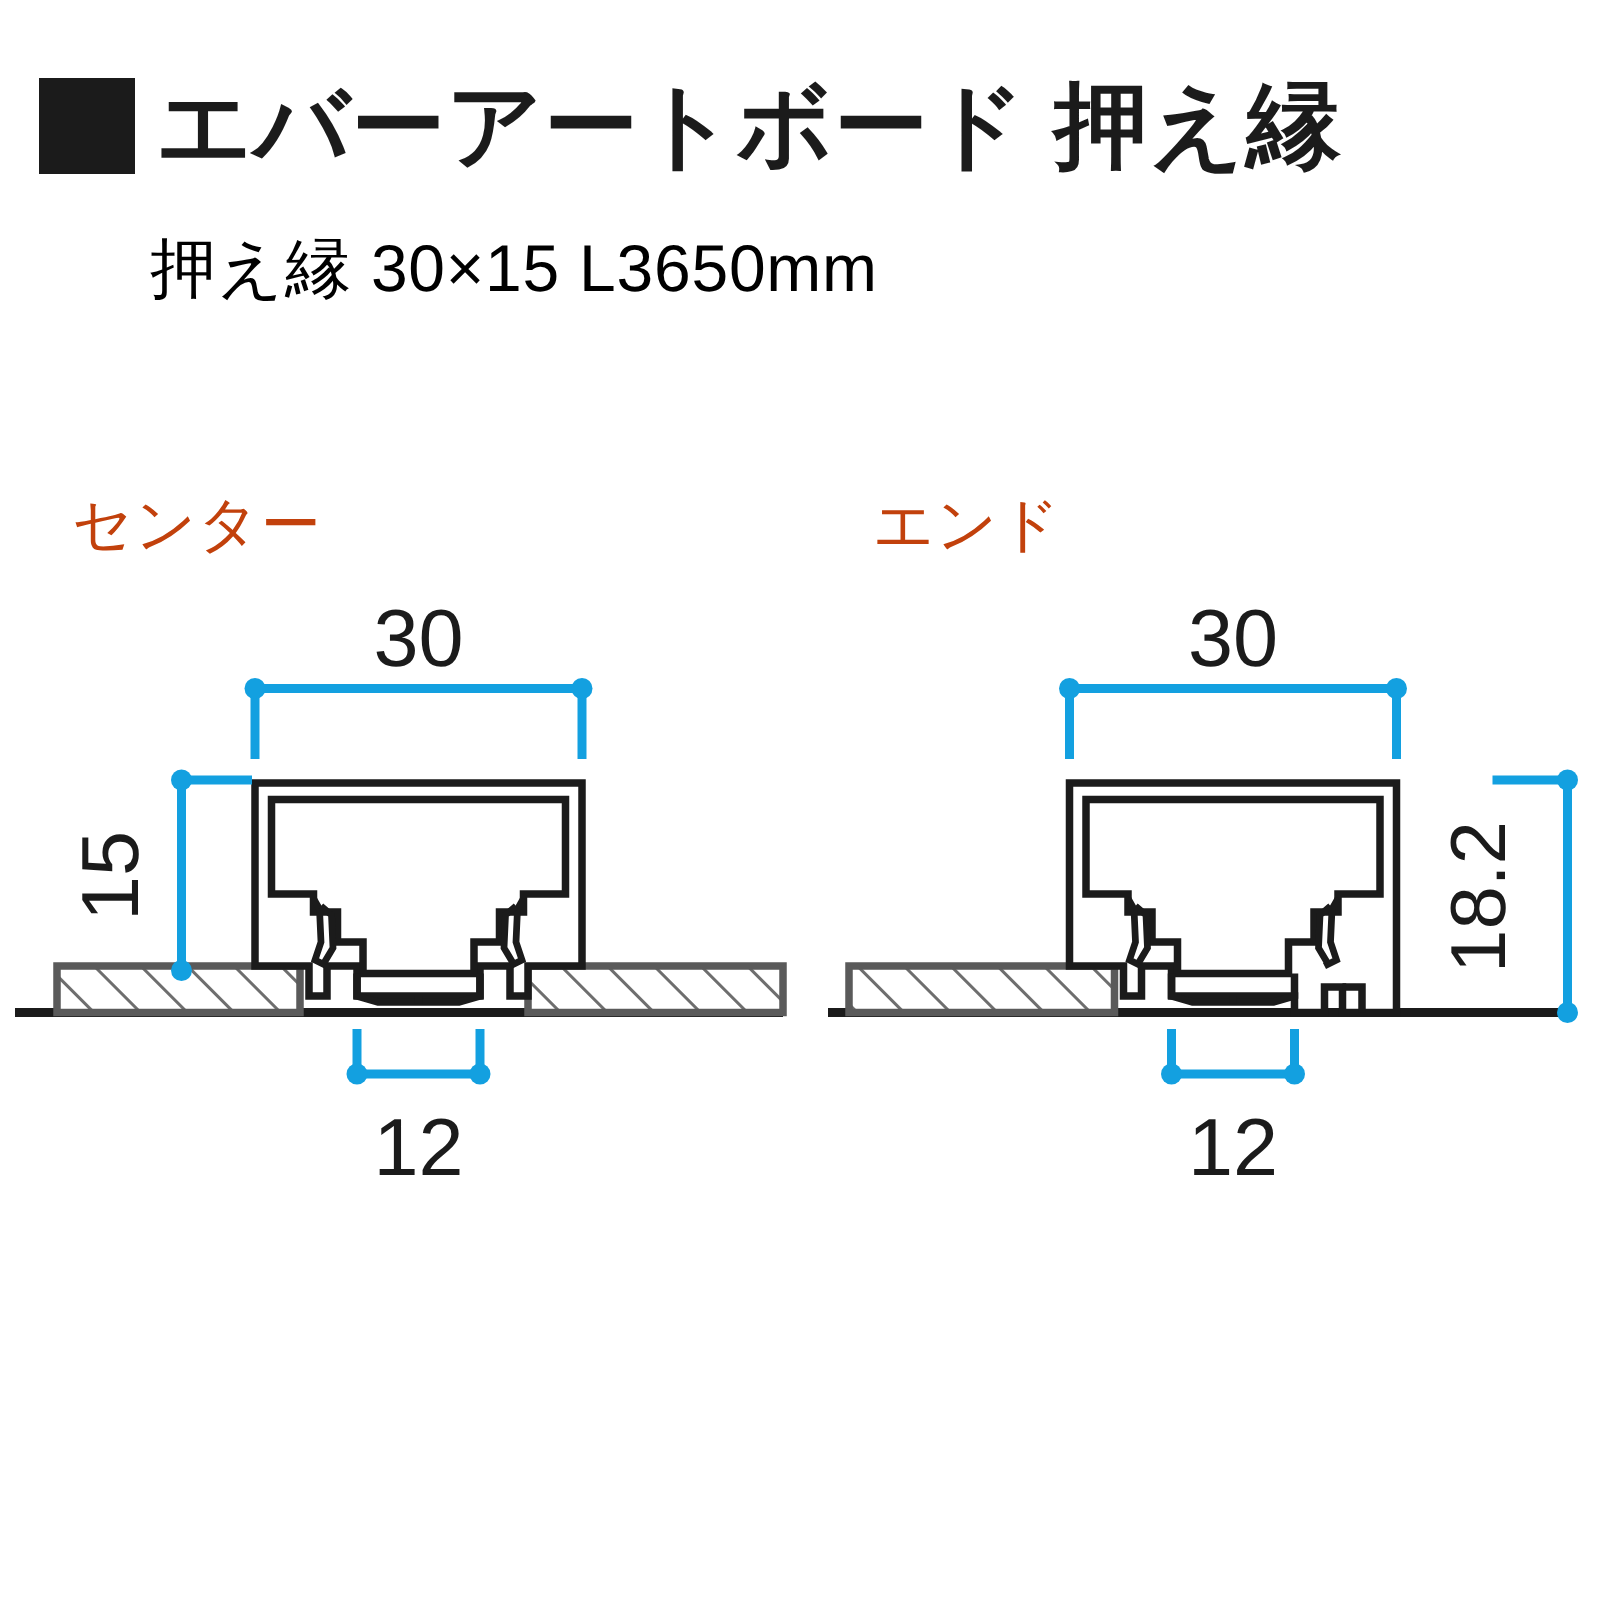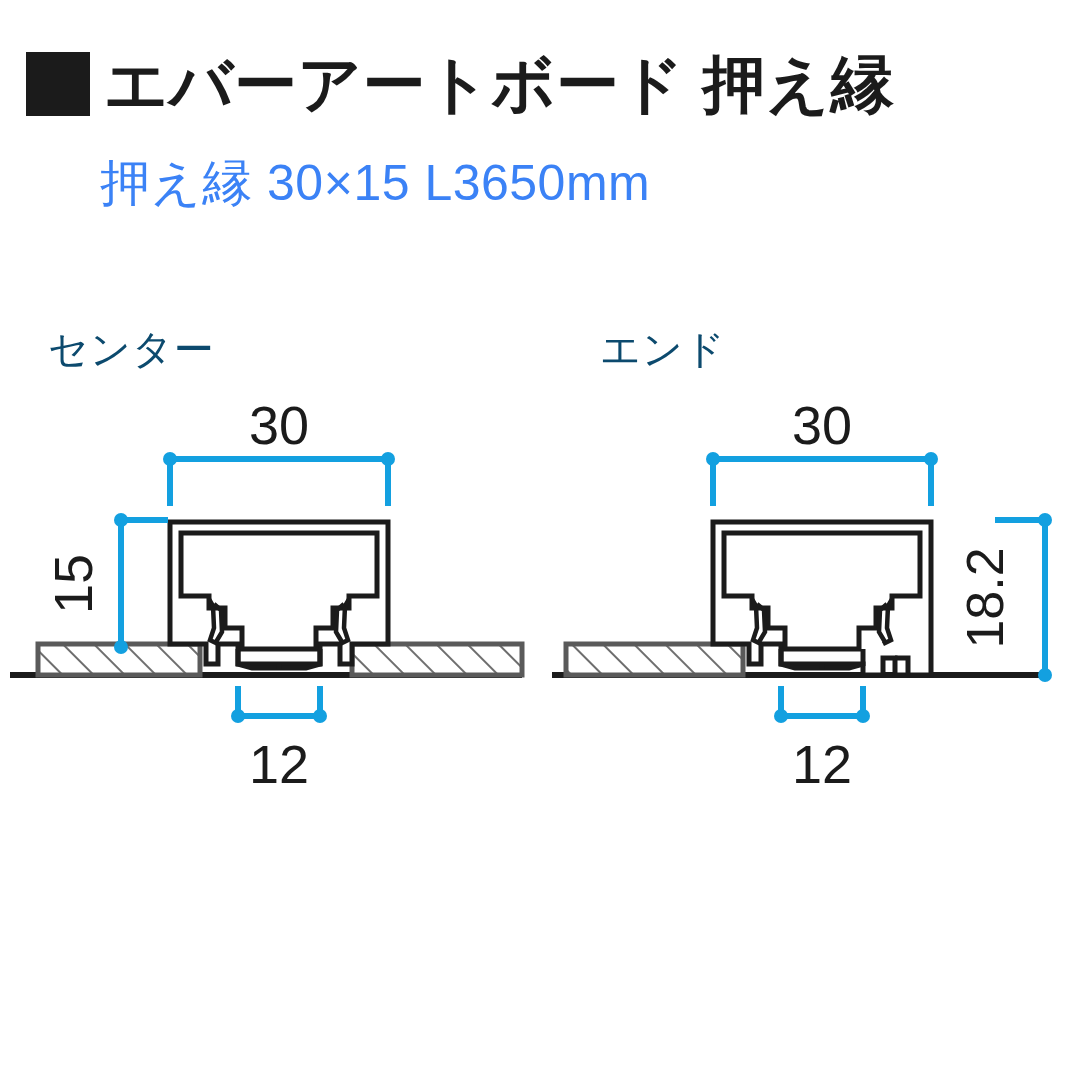--- a/index.html
+++ b/index.html
@@ -44,38 +44,38 @@
     font-weight: 700;
     letter-spacing: 0.5px;
     line-height: 1;
     white-space: nowrap;
     color: #1b1b1b;
   }
   .subtitle {
     position: absolute;
     left: 100px;
     top: 150px;
-    font-size: 50px;
+    font-size: 44px;
     font-weight: 400;
     letter-spacing: 0.5px;
     white-space: nowrap;
-    color: #3b82f6;
+    color: #000000;
   }
 
   
   .section-caption {
     position: absolute;
     font-size: 40px;
     font-weight: 400;
     letter-spacing: 1px;
     white-space: nowrap;
-    color: #0c4a6e;
+    color: #c2410c;
   }
   #caption-center { left: 48px;  top: 322px; }
-  #caption-end    { left: 600px; top: 322px; }
+  #caption-end    { left: 582px; top: 322px; }
 
   
   .drawing {
     position: absolute;
     top: 396px;
   }
   #drawing-center { left: 0px;   width: 540px; height: 420px; }
   #drawing-end    { left: 540px; width: 540px; height: 420px; }
   .drawing svg { display: block; }
 

